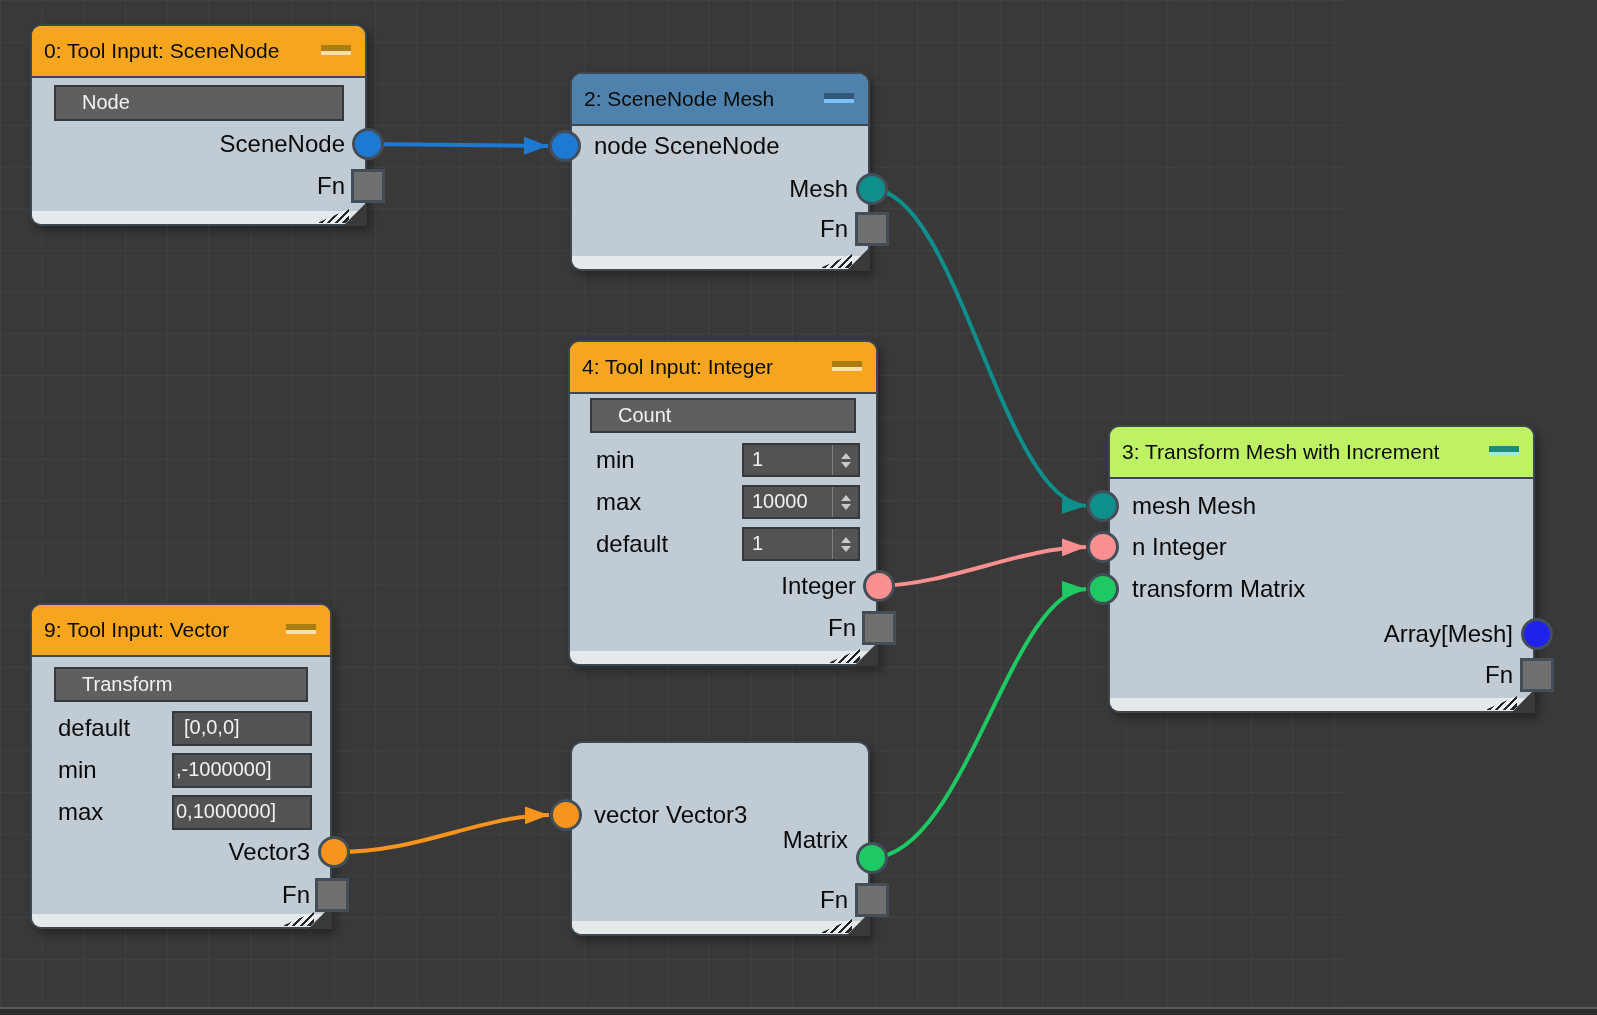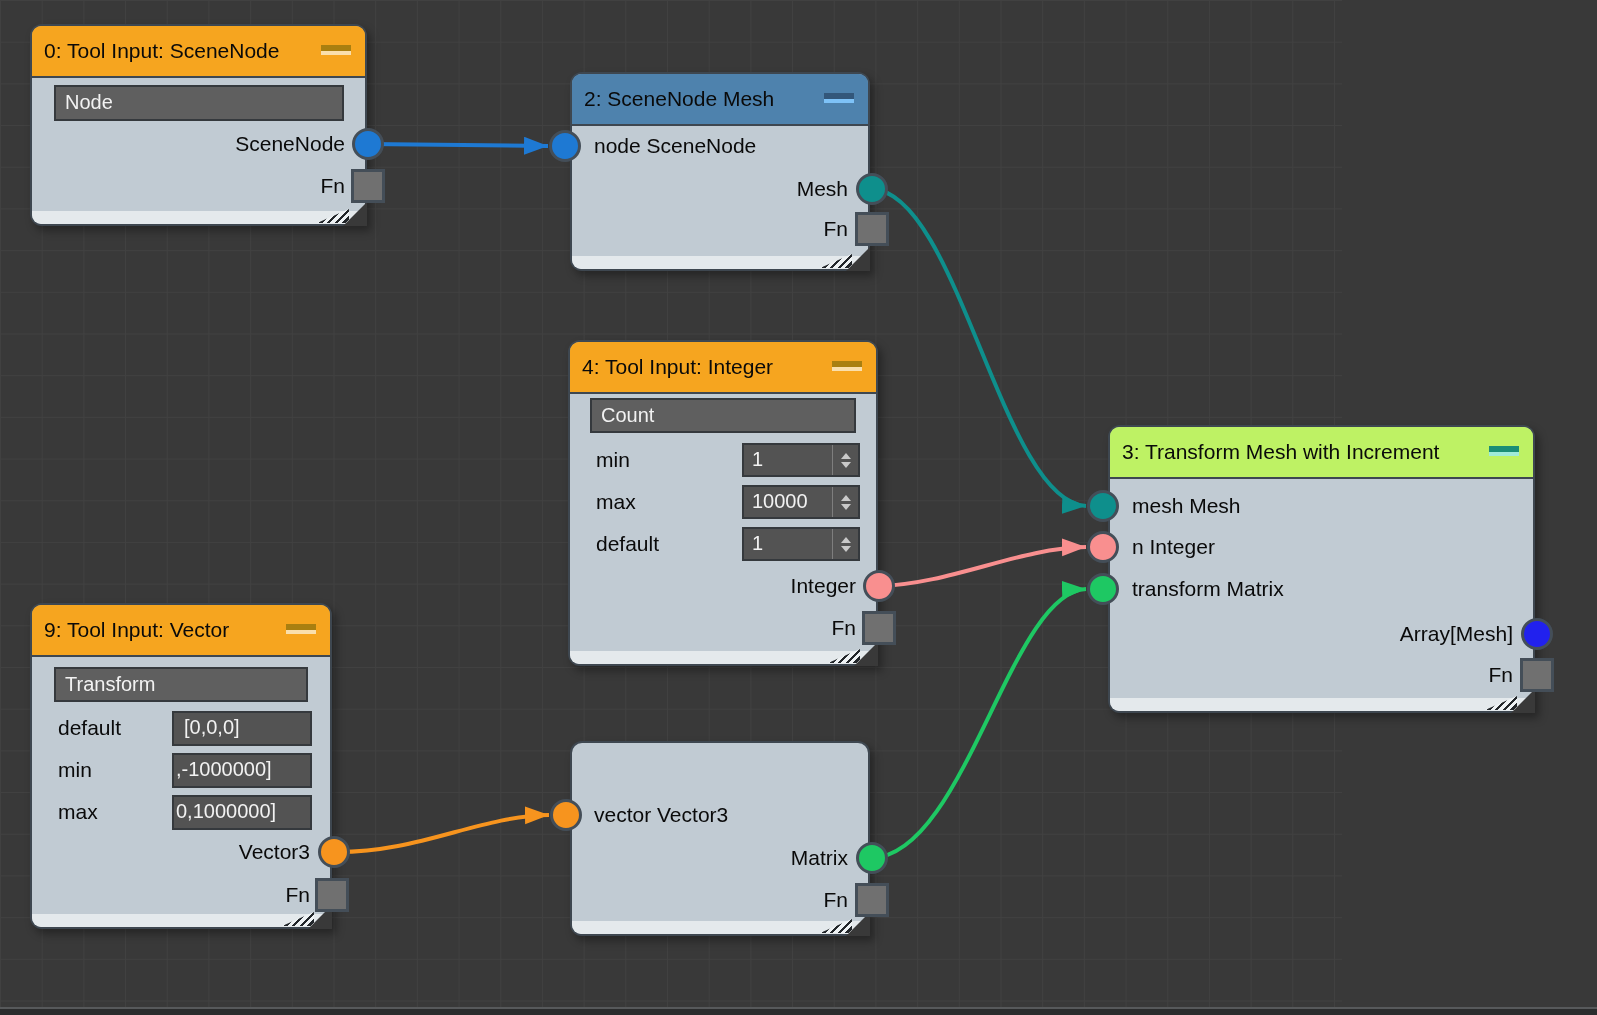--- a/index.html
+++ b/index.html
@@ -35,30 +35,30 @@
   .header.blue   { background:#4E82AD; }
   .header.teal   { background:#bef264; }
   .title { padding-left:12px; font-size:21px; color:#0a0a0a; white-space:nowrap; }
   .dash { position:absolute; right:14px; top:19px; width:30px; height:10px; }
   .header.orange .dash { background:linear-gradient(#A97F10 0 60%, #FADFAC 60% 100%); }
   .header.blue   .dash { background:linear-gradient(#33577A 0 60%, #7EC2F7 60% 100%); }
   .header.teal   .dash { background:linear-gradient(#1A8E76 0 60%, #9FEBD9 60% 100%); }
 
   .row {
     position:absolute; left:0; right:0; height:30px; line-height:30px;
-    font-size:21px; color:#0a0a0a; box-sizing:border-box; white-space:nowrap;
+    font-size:24px; color:#0a0a0a; box-sizing:border-box; white-space:nowrap;
   }
   .row.out { text-align:right; padding-right:20px; }
   .row.in  { padding-left:22px; }
   .row.param { padding-left:26px; }
 
   .name-field {
     position:absolute; box-sizing:border-box;
     background:#5F5F5F; border:2px solid #35393D;
-    color:#F2F2F2; font-size:20px; line-height:30px; padding-left:9px;
+    color:#F2F2F2; font-size:20px; line-height:30px; padding-left:26px;
     overflow:hidden; white-space:nowrap;
   }
   .value-field {
     position:absolute; box-sizing:border-box;
     background:#535353; border:2px solid #35393D;
     color:#F2F2F2; font-size:20px; line-height:29px;
     overflow:hidden; white-space:nowrap;
   }
   .value-field.spin { padding-left:8px; }
   .value-field.clipped { padding-left:2px; }
@@ -224,21 +224,21 @@
 
     <div class="row out" style="top:232px">Vector3</div>
     <div class="row out" style="top:275px">Fn</div>
     <div class="bottom-strip"></div>
     <div class="grip"></div>
     <div class="corner-cut"></div>
   </div>
 
   <div class="node" style="left:570px;top:741px;width:296px;height:191px">
     <div class="row in" style="top:57px">vector Vector3</div>
-    <div class="row out" style="top:100px">Matrix</div>
+    <div class="row out" style="top:82px">Matrix</div>
     <div class="row out" style="top:142px">Fn</div>
     <div class="bottom-strip"></div>
     <div class="grip"></div>
     <div class="corner-cut"></div>
   </div>
 
   <div class="node" style="left:1108px;top:425px;width:423px;height:284px">
     <div class="header teal">
       <span class="title">3: Transform Mesh with Increment</span>
       <span class="dash"></span>

